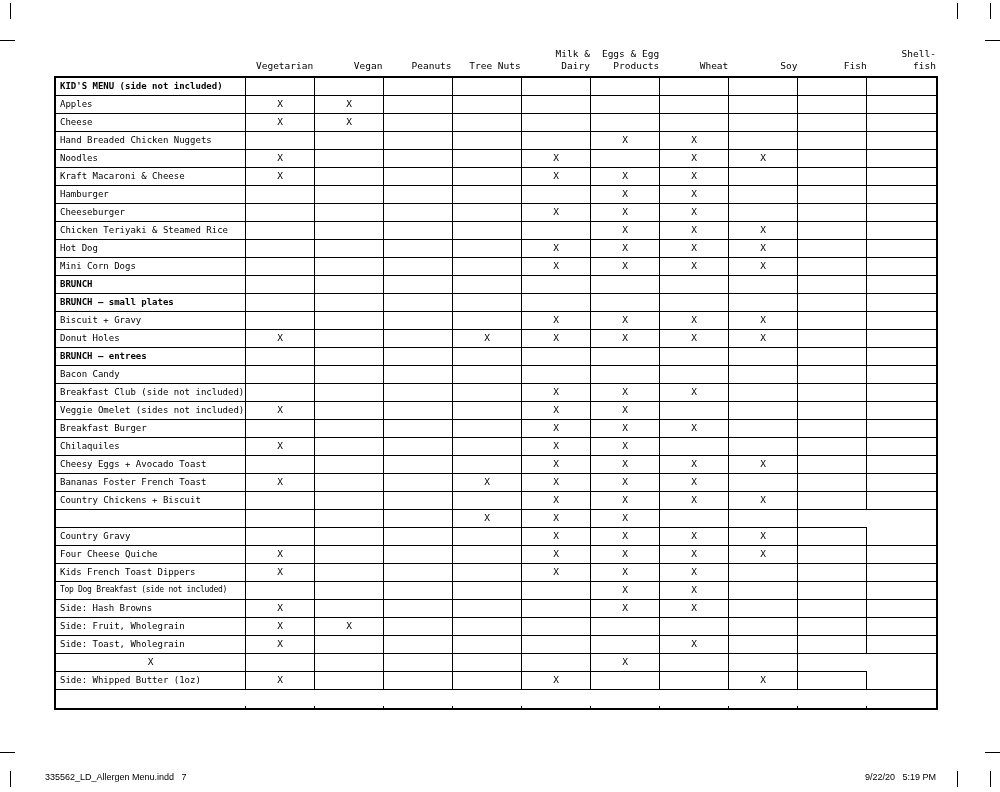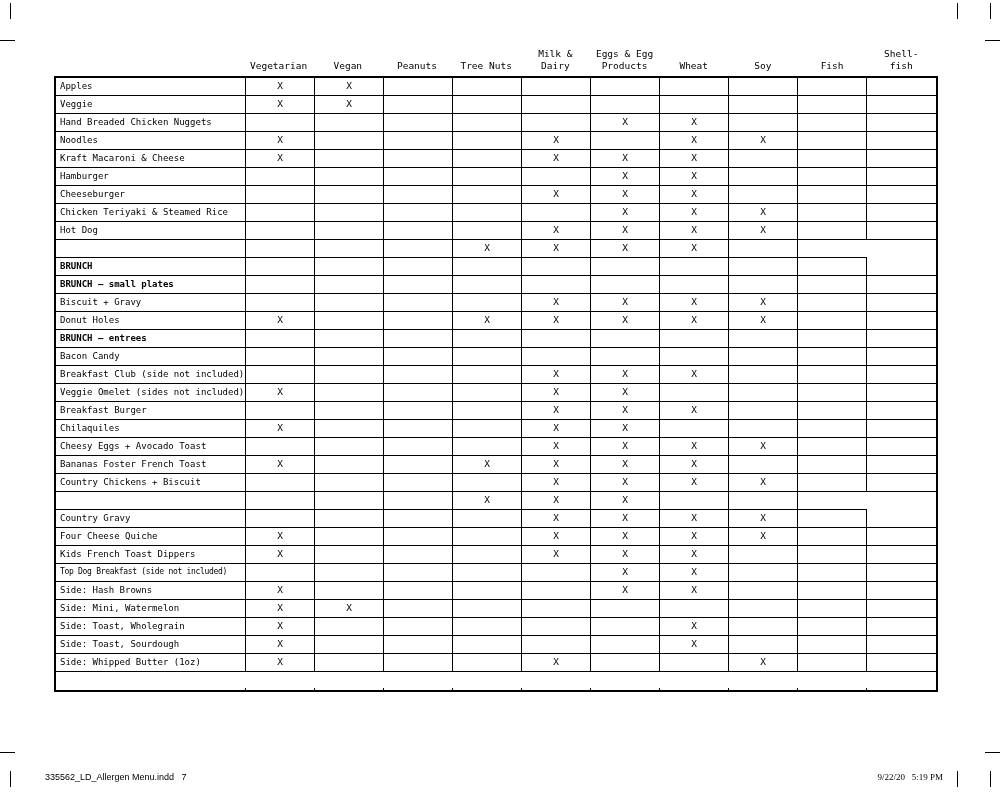--- a/index.html
+++ b/index.html
@@ -17,21 +17,21 @@
 
   .table-wrap { position:absolute; left:54px; top:44px; }
 
   .hrow {
     display:grid;
     grid-template-columns:190px repeat(10, 69.2px);
     align-items:end;
     min-height:32px;
   }
   .hcell {
-    text-align:center;
+    text-align:right;
     font-size:9.5px;
     line-height:1.2;
     white-space:pre-line;
     padding-bottom:5px;
   }
 
   .tbody {
     border:2px solid #000;
     width:884px;
   }
@@ -62,21 +62,21 @@
   .trow.condensed .cell.label { font-size:8px; letter-spacing:-0.3px; }
 
   .footer-left, .footer-right {
     position:absolute;
     top:772px;
     font-family:"Liberation Sans", sans-serif;
     font-size:9px;
     white-space:pre;
   }
   .footer-left { left:45px; }
-  .footer-right { right:57px;font-family:Liberation Serif, serif; }
+  .footer-right { right:64px; }
 </style>
 </head>
 <body>
 
 <div class="sheet">
 
   <div class="crop" style="left:10px; top:3px; width:1px; height:16px;"></div>
   <div class="crop" style="left:0; top:40px; width:15px; height:1px;"></div>
   <div class="crop" style="left:957px; top:3px; width:1px; height:16px;"></div>
   <div class="crop" style="left:990px; top:3px; width:1px; height:16px;"></div>
@@ -100,35 +100,48 @@
         <div class="hcell">Eggs &amp; Egg
 Products</div>
         <div class="hcell">Wheat</div>
         <div class="hcell">Soy</div>
         <div class="hcell">Fish</div>
         <div class="hcell">Shell-
 fish</div>
       </div>
     <div class="tbody">
 
+    <div class="trow bold">
+          <div class="cell label">KID'S MENU (side not included)</div>
+          <div class="cell mark"></div>
+          <div class="cell mark"></div>
+          <div class="cell mark"></div>
+          <div class="cell mark"></div>
+          <div class="cell mark"></div>
+          <div class="cell mark"></div>
+          <div class="cell mark"></div>
+          <div class="cell mark"></div>
+          <div class="cell mark"></div>
+          <div class="cell mark"></div>
+        </div>
         <div class="trow">
           <div class="cell label">Apples</div>
           <div class="cell mark">X</div>
           <div class="cell mark">X</div>
           <div class="cell mark"></div>
           <div class="cell mark"></div>
           <div class="cell mark"></div>
           <div class="cell mark"></div>
           <div class="cell mark"></div>
           <div class="cell mark"></div>
           <div class="cell mark"></div>
           <div class="cell mark"></div>
         </div>
         <div class="trow">
-          <div class="cell label">Veggie</div>
+          <div class="cell label">Cheese</div>
           <div class="cell mark">X</div>
           <div class="cell mark">X</div>
           <div class="cell mark"></div>
           <div class="cell mark"></div>
           <div class="cell mark"></div>
           <div class="cell mark"></div>
           <div class="cell mark"></div>
           <div class="cell mark"></div>
           <div class="cell mark"></div>
           <div class="cell mark"></div>
@@ -218,20 +231,21 @@
           <div class="cell mark"></div>
           <div class="cell mark"></div>
           <div class="cell mark">X</div>
           <div class="cell mark">X</div>
           <div class="cell mark">X</div>
           <div class="cell mark">X</div>
           <div class="cell mark"></div>
           <div class="cell mark"></div>
         </div>
         <div class="trow">
+          <div class="cell label">Mini Corn Dogs</div>
           <div class="cell mark"></div>
           <div class="cell mark"></div>
           <div class="cell mark"></div>
           <div class="cell mark"></div>
           <div class="cell mark">X</div>
           <div class="cell mark">X</div>
           <div class="cell mark">X</div>
           <div class="cell mark">X</div>
           <div class="cell mark"></div>
           <div class="cell mark"></div>
@@ -476,21 +490,21 @@
           <div class="cell mark"></div>
           <div class="cell mark"></div>
           <div class="cell mark"></div>
           <div class="cell mark">X</div>
           <div class="cell mark">X</div>
           <div class="cell mark"></div>
           <div class="cell mark"></div>
           <div class="cell mark"></div>
         </div>
         <div class="trow">
-          <div class="cell label">Side: Mini, Watermelon</div>
+          <div class="cell label">Side: Fruit, Wholegrain</div>
           <div class="cell mark">X</div>
           <div class="cell mark">X</div>
           <div class="cell mark"></div>
           <div class="cell mark"></div>
           <div class="cell mark"></div>
           <div class="cell mark"></div>
           <div class="cell mark"></div>
           <div class="cell mark"></div>
           <div class="cell mark"></div>
           <div class="cell mark"></div>
@@ -502,21 +516,20 @@
           <div class="cell mark"></div>
           <div class="cell mark"></div>
           <div class="cell mark"></div>
           <div class="cell mark"></div>
           <div class="cell mark">X</div>
           <div class="cell mark"></div>
           <div class="cell mark"></div>
           <div class="cell mark"></div>
         </div>
         <div class="trow">
-          <div class="cell label">Side: Toast, Sourdough</div>
           <div class="cell mark">X</div>
           <div class="cell mark"></div>
           <div class="cell mark"></div>
           <div class="cell mark"></div>
           <div class="cell mark"></div>
           <div class="cell mark"></div>
           <div class="cell mark">X</div>
           <div class="cell mark"></div>
           <div class="cell mark"></div>
           <div class="cell mark"></div>

